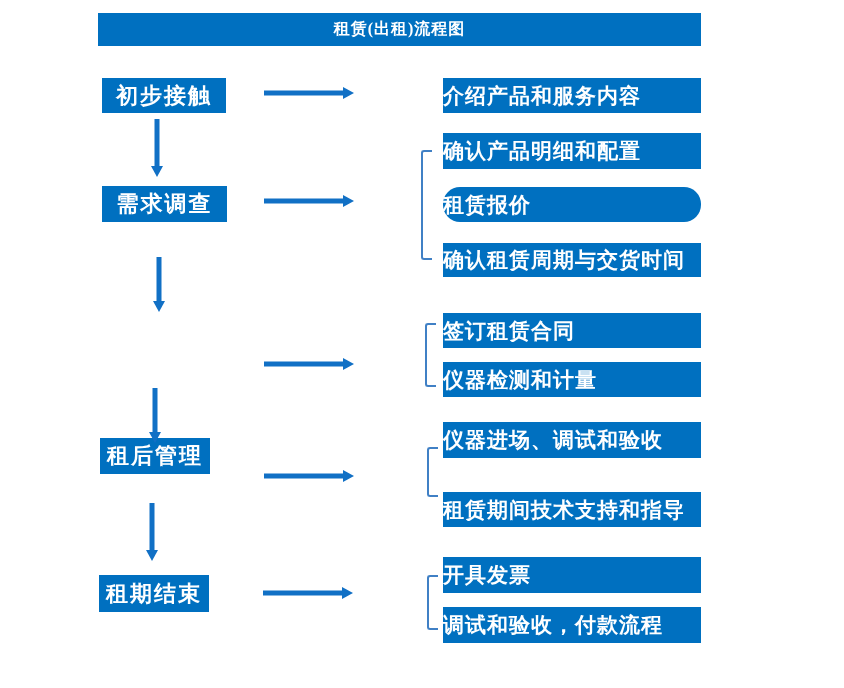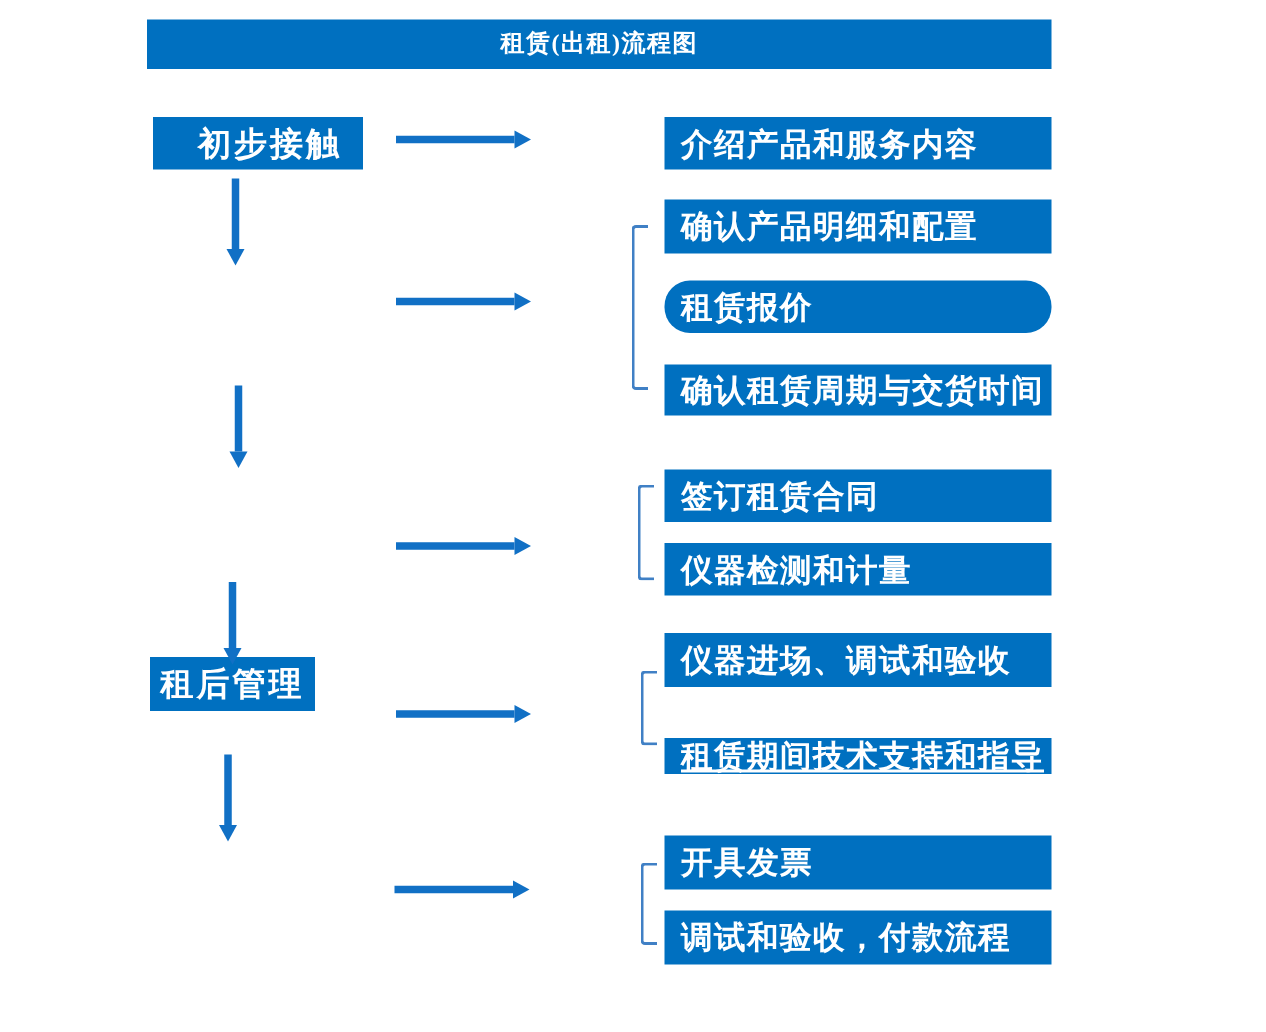--- a/index.html
+++ b/index.html
@@ -35,21 +35,20 @@
     white-space:nowrap;
   }
   .detail-box{
     position:absolute;
     left:443px;width:258px;
     background:var(--box-fill);
     color:var(--text);
     font-size:21px;font-weight:bold;
     letter-spacing:1px;
     display:flex;align-items:center;
-    padding-left:11px;
     box-sizing:border-box;
     white-space:nowrap;
   }
   .varrow{position:absolute;width:12px;}
   .varrow .shaft{
     position:absolute;top:0;left:50%;transform:translateX(-50%);
     width:5px;height:calc(100% - 11px);
     background:var(--arrow);
   }
   .varrow .head{
@@ -83,22 +82,24 @@
     background:transparent;
   }
 </style>
 </head>
 <body>
 
 <div class="canvas">
 
   <div class="title-bar" style="left:98px;top:13px;width:603px;height:33px;">租赁(出租)流程图</div>
 
-  <div class="step-box" style="left:102px;top:78px;width:124px;height:35px;padding-left:16px;">初步接触</div>
+  <div class="step-box" style="left:102px;top:78px;width:124px;height:35px;">初步接触</div>
+  <div class="step-box" style="left:102px;top:186px;width:125px;height:36px;">需求调查</div>
   <div class="step-box" style="left:100px;top:438px;width:110px;height:36px;">租后管理</div>
+  <div class="step-box" style="left:99px;top:575px;width:110px;height:37px;">租期结束</div>
 
   <div class="varrow" style="left:151px;top:119px;height:58px;">
     <div class="shaft"></div>
     <div class="head"></div>
   </div>
   <div class="varrow" style="left:153px;top:257px;height:55px;">
     <div class="shaft"></div>
     <div class="head"></div>
   </div>
   <div class="varrow" style="left:149px;top:388px;height:55px;">
@@ -139,18 +140,18 @@
   <div class="detail-box" style="top:78px;height:35px;">介绍产品和服务内容</div>
 
   <div class="detail-box" style="top:133px;height:36px;">确认产品明细和配置</div>
   <div class="detail-box" style="top:187px;height:35px;border-radius:17px;">租赁报价</div>
   <div class="detail-box" style="top:243px;height:34px;">确认租赁周期与交货时间</div>
 
   <div class="detail-box" style="top:313px;height:35px;">签订租赁合同</div>
   <div class="detail-box" style="top:362px;height:35px;">仪器检测和计量</div>
 
   <div class="detail-box" style="top:422px;height:36px;">仪器进场、调试和验收</div>
-  <div class="detail-box" style="top:492px;height:24px;text-decoration:underline;">租赁期间技术支持和指导</div>
+  <div class="detail-box" style="top:492px;height:35px;">租赁期间技术支持和指导</div>
 
   <div class="detail-box" style="top:557px;height:36px;">开具发票</div>
   <div class="detail-box" style="top:607px;height:36px;">调试和验收，付款流程</div>
 
 </div>
 
 </body></html>

